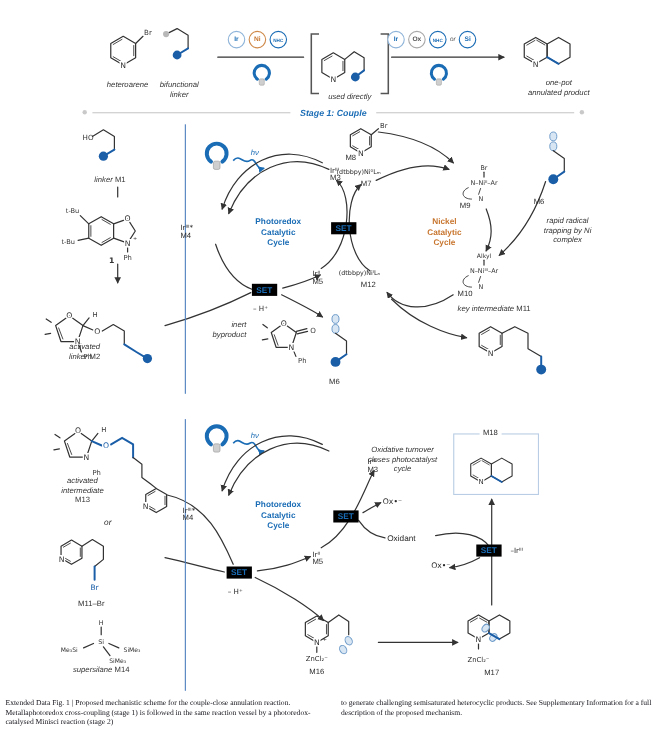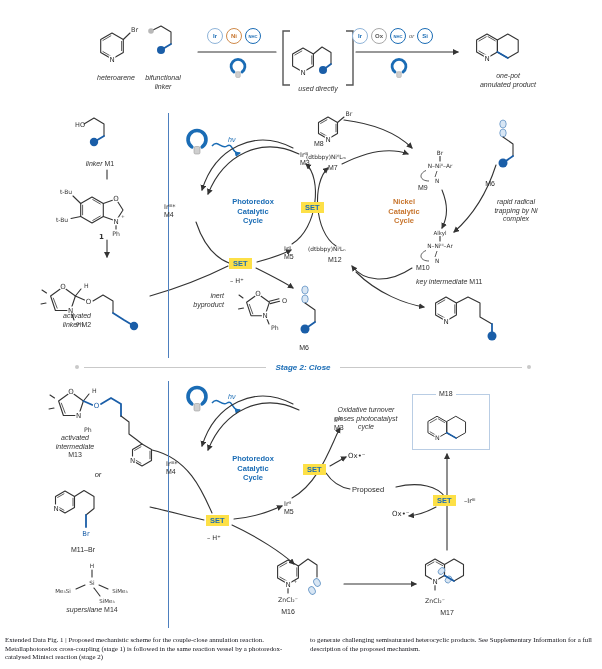--- a/index.html
+++ b/index.html
@@ -7,21 +7,21 @@
        font-family:"Liberation Sans",sans-serif;color:#2a2a2a;}
   .abs{position:absolute;}
   .it{font-style:italic;}
   .b{font-weight:400;}
   .pre{white-space:pre-line;}
   .ctr{text-align:center;}
   .lbl{font-size:7px;line-height:8.6px;color:#333;}
   .f{font-family:"DejaVu Sans",sans-serif;}
   .sm{font-size:6.5px;line-height:8px;}
   .m{font-size:7px;line-height:8.5px;}
-  .set{background:#fde047;color:#1a6cb5;font-weight:700;font-size:7.5px;
+  .set{background:#000000;color:#1a6cb5;font-weight:700;font-size:7.5px;
        padding:1px 4px;line-height:9px;font-family:"Liberation Sans",sans-serif;}
   .cyc{font-weight:700;font-size:7.5px;line-height:9.6px;text-align:center;white-space:pre-line;}
   .blue{color:#1a6cb5;}
   .orange{color:#c8762f;}
   .stage{color:#1a6cb5;font-weight:700;font-style:italic;font-size:8px;padding:0 4px;}
   .divider{display:flex;align-items:center;gap:5px;}
   .divider .ln{flex:1;height:1px;background:#c9c9c9;}
   .divider .dot{width:4px;height:4px;border-radius:50%;background:#c9c9c9;flex:0 0 auto;}
   .vline{width:0;border-left:1.4px solid #4d7fbe;}
   .catrow{display:flex;align-items:center;gap:3px;}
@@ -157,20 +157,27 @@
     <path class="bond" d="M39.8,16 L50.2,22 L50.2,34 L39.8,40 L29.4,34 L29.4,22 Z"></path>
     <path class="inner" d="M10.6,23.2 L18.6,18.6"></path>
       <path class="inner" d="M10.6,32.8 L18.6,37.4"></path>
       <path class="inner" d="M19.6,18.4 L27.6,23"></path>
     <path class="bblue" d="M29.4,34 L39.8,40"></path>
     <text class="wN" x="19" y="42.5">N</text>
   </svg>
   <div class="abs lbl it ctr pre" style="left:452px;top:72px;width:112px">one-pot
 annulated product</div>
 
+  <div class="abs divider" style="left:75px;top:96px;width:456px;height:12px">
+    <span class="dot"></span>
+    <span class="ln"></span>
+    <span class="stage">Stage 1: Couple</span>
+    <span class="ln"></span>
+    <span class="dot"></span>
+  </div>
 
   <div class="abs vline" style="left:168px;top:113px;height:245px"></div>
 
   <svg class="abs" style="left:66px;top:114px;width:58px;height:48px" viewBox="0 0 58 48">
     <text x="9" y="13" font-size="6.5">HO</text>
     <polyline class="bond" points="18,10 28,4 38,10 38,22"></polyline>
     <polyline class="bblue" points="38,22 28,28"></polyline>
     <circle cx="28" cy="28" r="4.2" fill="#1a5ea8"></circle>
   </svg>
   <div class="abs lbl ctr" style="left:70px;top:160px;width:60px"><span class="it">linker </span><span class="b">M1</span></div>
@@ -322,27 +329,20 @@
     <path class="bond" d="M18,10 L28.4,16 L28.4,28 L18,34 L7.6,28 L7.6,16 Z"></path>
     <path class="inner" d="M26.8,17.4 L26.8,26.6"></path>
       <path class="inner" d="M9.5,17.2 L17.2,12.8"></path>
       <path class="inner" d="M9.5,26.8 L17.2,31.2"></path>
     <polyline class="bond" points="28.4,16 40,10 52,16 52,30 64,37"></polyline>
     <polyline class="bblue" points="64,37 64,49"></polyline>
     <circle cx="64" cy="49" r="4.5" fill="#1a5ea8"></circle>
     <text class="wN" x="18" y="36.5">N</text>
   </svg>
 
-  <div class="abs divider" style="left:75px;top:361px;width:456px;height:12px">
-    <span class="dot"></span>
-    <span class="ln"></span>
-    <span class="stage">Stage 2: Close</span>
-    <span class="ln"></span>
-    <span class="dot"></span>
-  </div>
 
   <div class="abs vline" style="left:168px;top:381px;height:247px"></div>
 
   <svg class="abs" style="left:44px;top:383px;width:120px;height:95px" viewBox="0 0 120 95">
     <path class="bond" d="M27,9 L39.4,18 L34.6,32.5 L19.4,32.5 L14.6,18 Z"></path>
     <path class="inner" d="M17.2,19.8 L21.3,30.5"></path>
     <path class="bond" d="M10.5,15 L6,12"></path>
       <path class="bond" d="M10,25 L5,26"></path>
     <path class="bond" d="M39.4,18 L45,11"></path>
     <path class="bblue" d="M39.4,18 L48.5,22"></path>
@@ -411,21 +411,21 @@
 Catalytic
 Cycle</div>
   <div class="abs set" style="left:206px;top:515px">SET</div>
   <div class="abs f sm" style="left:207px;top:534px">– H⁺</div>
   <div class="abs set" style="left:303px;top:464px">SET</div>
 
   <div class="abs lbl it ctr pre" style="left:318px;top:406px;width:96px">Oxidative turnover
 closes photocatalyst
 cycle</div>
   <div class="abs b f" style="left:348px;top:452px;font-size:7px">Ox•⁻</div>
-  <div class="abs b" style="left:352px;top:485px;font-size:7.5px">Proposed</div>
+  <div class="abs b" style="left:352px;top:485px;font-size:7.5px">Oxidant</div>
   <div class="abs b f" style="left:392px;top:510px;font-size:7px">Ox•⁻</div>
   <div class="abs set" style="left:433px;top:495px">SET</div>
   <div class="abs f sm" style="left:464px;top:497px">–Irᴵᴵᴵ</div>
 
   <div class="abs mbox" style="left:412px;top:394px;width:76px;height:54px"></div>
   <div class="abs b m" style="left:436px;top:390px;background:#fff;padding:0 3px">M18</div>
   <svg class="abs" style="left:420px;top:402px;width:60px;height:47px" viewBox="0 0 66 52">
     <path class="bond" d="M19,16 L29.4,22 L29.4,34 L19,40 L8.6,34 L8.6,22 Z"></path>
     <path class="bond" d="M39.8,16 L50.2,22 L50.2,34 L39.8,40 L29.4,34 L29.4,22 Z"></path>
     <path class="inner" d="M10.6,23.2 L18.6,18.6"></path>

